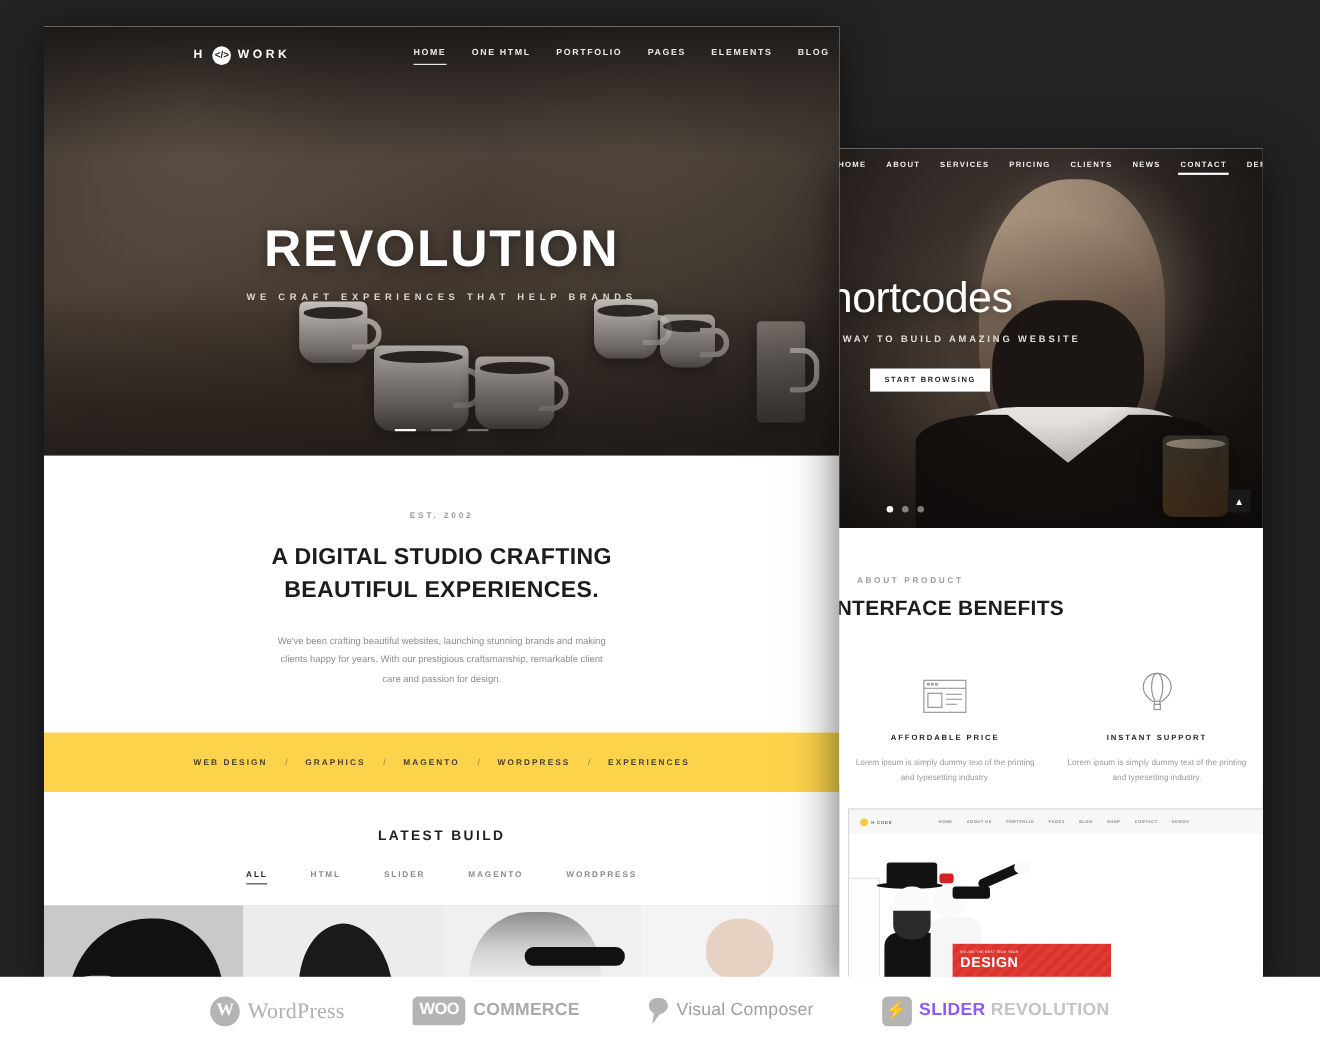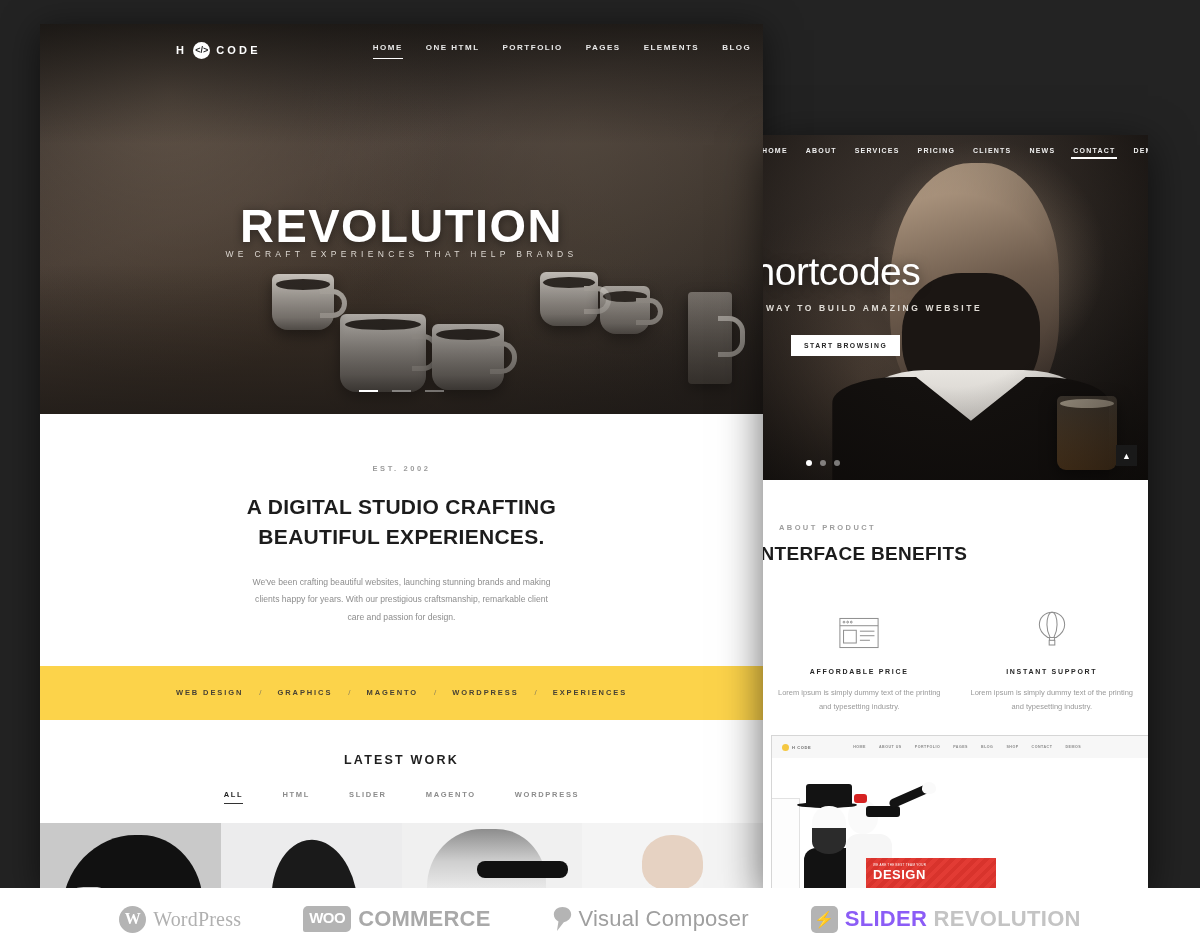--- a/index.html
+++ b/index.html
@@ -21,21 +21,21 @@
   .brand-mark{
     width:27px;height:27px;border-radius:50%;background:#b4b4b4;color:#fff;
     display:flex;align-items:center;justify-content:center;
     font-weight:bold;font-size:16px;font-family:"Liberation Serif",serif;
   }
   .brand-mark.sq{ border-radius:5px; }
   .brand-name{ font-size:20px; letter-spacing:.2px; white-space:nowrap;
     font-family:"Liberation Serif", serif; color:#b0b0b0; }
   .brand-name .thin{ font-weight:bold; color:#c4c4c4; }
   .brand-name .bold{ font-weight:bold; color:#8b5cf6; }
-  .brand-name.sans{ font-family:"Liberation Sans", sans-serif; font-size:22px; }
+  .brand-name.sans{ font-family:"Liberation Sans", sans-serif; font-size:16px; }
   .woo-badge{
     background:#b4b4b4;color:#fff;font-weight:bold;font-size:15px;
     padding:3px 6px 6px;border-radius:5px 5px 5px 2px; letter-spacing:-.5px;
     font-family:"Liberation Sans",sans-serif; position:relative;
   }
 
   
   .win1{
     position:absolute; left:40px; top:24px; width:723px; height:866px;
     background:#fff; overflow:hidden; z-index:10;
@@ -96,21 +96,21 @@
   }
 
   .hero1-txt{
     position:absolute; left:0; right:0; top:178px; text-align:center; z-index:5;
   }
   .hero1-title{
     color:#fff; font-size:47px; font-weight:bold; letter-spacing:1.5px; line-height:1;
     text-shadow:0 2px 10px rgba(0,0,0,.45);
   }
   .hero1-sub{
-    color:#ddd8d2; font-size:8.5px; letter-spacing:4.3px; font-weight:normal;
+    color:#ddd8d2; font-size:8.5px; letter-spacing:4.3px; margin-top:16px; font-weight:bold;
   }
   .dots1{
     position:absolute; left:0; right:0; bottom:22px; display:flex;
     justify-content:center; gap:14px; z-index:6;
   }
   .dash{ width:19px; height:2.5px; background:rgba(255,255,255,.38); }
   .dash.on{ background:#fff; }
 
   
   .intro1{ padding:50px 0 40px; text-align:center; background:#fff; }
@@ -342,21 +342,21 @@
   }
   .mime .arm{
     position:absolute; left:84px; top:14px; width:42px; height:9px; background:#131313;
     border-radius:5px; transform:rotate(-24deg);
   }
   .mime .glove{
     position:absolute; left:118px; top:4px; width:14px; height:12px; background:#fafafa;
     border-radius:50% 50% 40% 40%;
   }
   .red-block{
-    position:absolute; left:94px; bottom:0; width:130px; height:38px;
+    position:absolute; left:94px; bottom:0; width:144px; height:38px;
     background:repeating-linear-gradient(135deg,#e23b34 0 4px,#d8332c 4px 8px);
   }
   .red-block .rl{ font-size:3px; color:#fff; padding:5px 0 0 7px; letter-spacing:.3px; }
   .red-block .rb{ font-size:13px; color:#fff; font-weight:bold; padding-left:7px; letter-spacing:.5px; }
   .side-panel{
     position:absolute; left:-28px; top:40px; width:56px; height:96px;
     background:#fdfdfd; border:1px solid #e2e2e2;
   }
 
   
@@ -394,21 +394,21 @@
           </div>
         <div class="cup" style="left:648px;top:268px;width:44px;height:92px;border-radius:4px;background:linear-gradient(180deg,rgba(220,215,208,.45),rgba(120,114,106,.6));"></div>
       </div>
       <div class="hero1-shadet"></div>
       <div class="hero1-shadeb"></div>
 
       <div class="nav1">
         <div class="logo1">
           <span class="l-txt">H</span>
           <span class="l-circ">&lt;/&gt;</span>
-          <span class="l-txt">CODE</span>
+          <span class="l-txt">WORK</span>
         </div>
         <nav class="menu1">
           <a href="#" class="active">HOME</a>
           <a href="#">ONE HTML</a>
           <a href="#">PORTFOLIO</a>
           <a href="#">PAGES</a>
           <a href="#">ELEMENTS</a>
           <a href="#">BLOG</a>
 
         </nav>
@@ -444,21 +444,21 @@
         <span class="sep">/</span>
         <a href="#">MAGENTO</a>
         <span class="sep">/</span>
         <a href="#">WORDPRESS</a>
         <span class="sep">/</span>
         <a href="#">EXPERIENCES</a>
       </div>
     </div>
 
     <div class="work">
-      <h3>LATEST WORK</h3>
+      <h3>LATEST BUILD</h3>
       <div class="filters">
         <a href="#" class="active">ALL</a>
         <a href="#">HTML</a>
         <a href="#">SLIDER</a>
         <a href="#">MAGENTO</a>
         <a href="#">WORDPRESS</a>
       </div>
       <div class="grid">
         <div class="tile">
             <div class="art-sil"></div>

